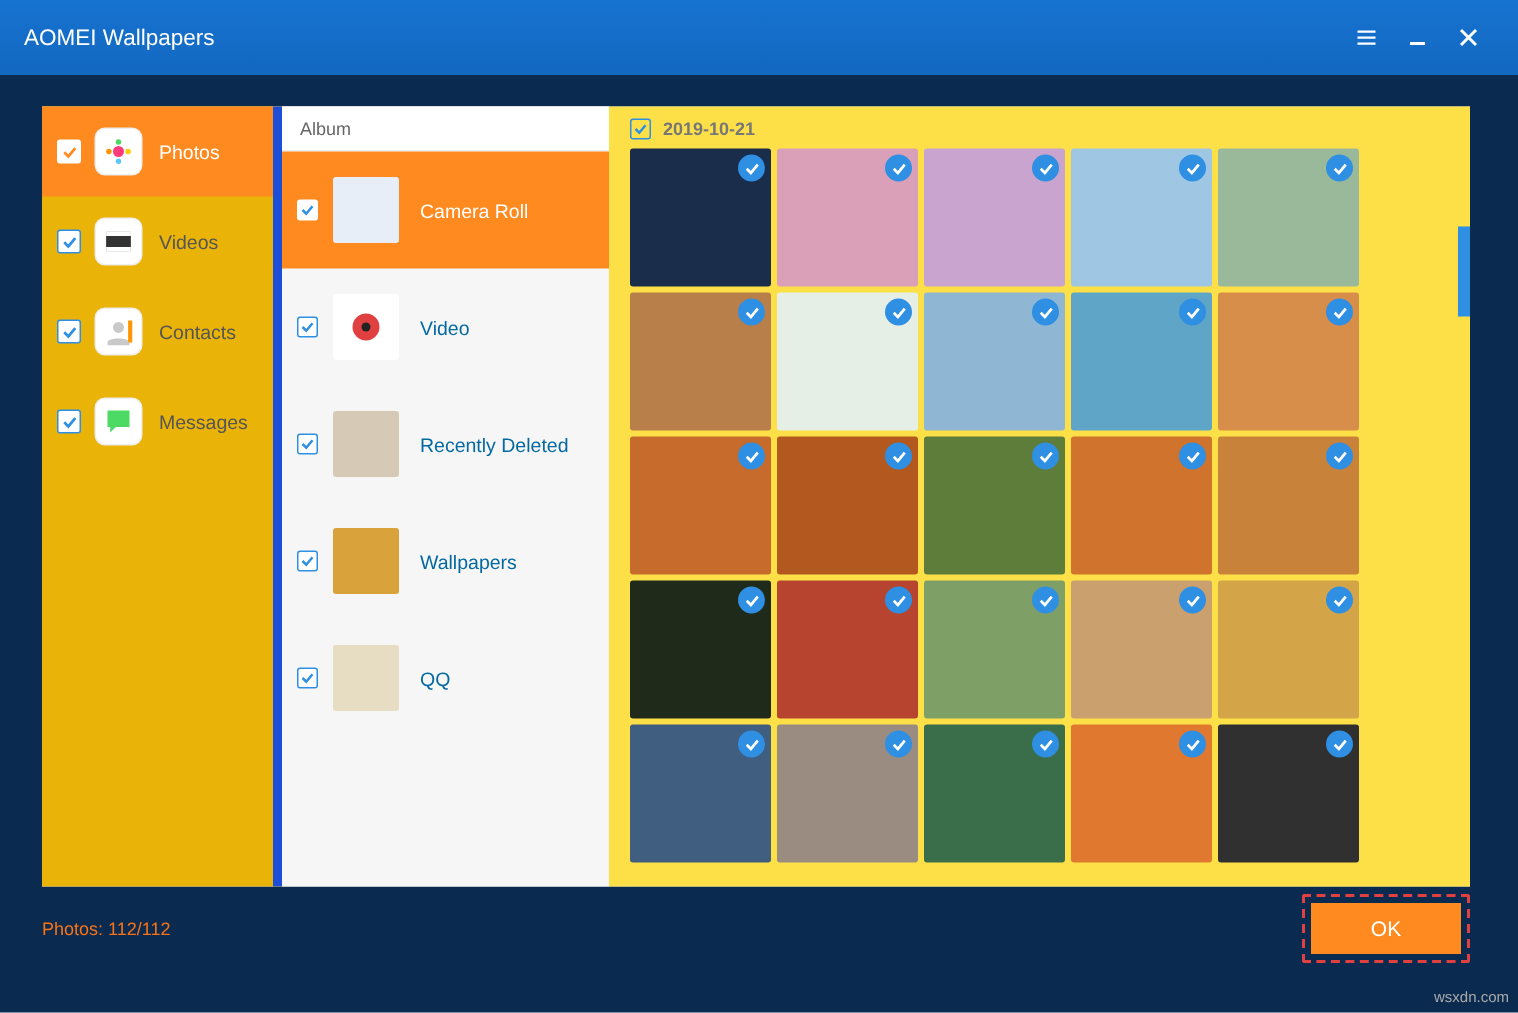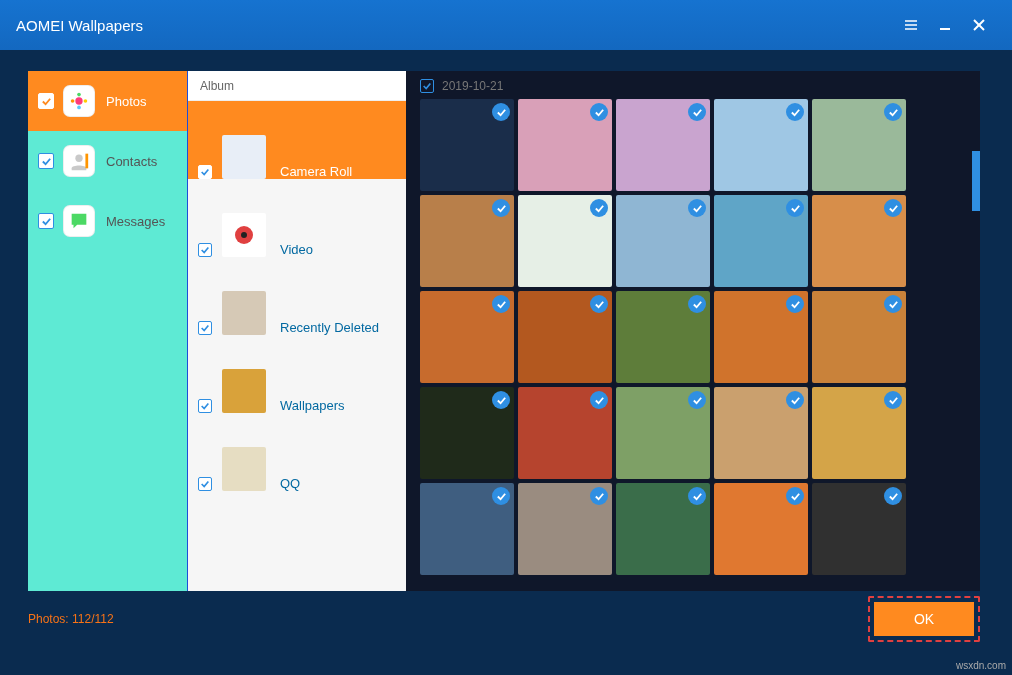--- a/index.html
+++ b/index.html
@@ -9,44 +9,44 @@
 .titlebar { height: 50px; background: linear-gradient(#1673d0,#1368c0); display: flex; align-items: center; padding: 0 16px; color: #fff; }
 .titlebar .app-title { font-size: 15px; font-weight: 400; }
 .titlebar .spacer { flex: 1; }
 .titlebar .win-btn { width: 34px; height: 34px; display: flex; align-items: center; justify-content: center; cursor: pointer; color:#fff; }
 .win-btn svg { width: 16px; height: 16px; }
 
 
 .content { position: absolute; left: 28px; top: 71px; width: 952px; height: 520px; background: #fff; display: flex; }
 
 
-.sidebar { width: 160px; background: #5eead4; border-right: 1px solid #1d4ed8; }
+.sidebar { width: 160px; background: #eab308; border-right: 6px solid #1d4ed8; }
 .cat-item { height: 60px; display: flex; align-items: center; padding-left: 10px; cursor: pointer; }
 .cat-item.selected { background: #ff8a1f; color: #fff; }
 .cat-check { width: 16px; height: 16px; border: 1.5px solid #2f8fe2; background:#fff; display:flex; align-items:center; justify-content:center; margin-right: 10px; border-radius:2px;}
 .cat-item.selected .cat-check { border-color:#fff; }
 .cat-check svg { width:11px; height:11px; display:block;}
 .cat-icon { width: 30px; height: 30px; border-radius: 6px; margin-right: 12px; display:flex; align-items:center; justify-content:center; }
 .cat-label { font-size: 13px; color:#555;}
 .cat-item.selected .cat-label { color:#fff; }
 
 
 .albums { width: 218px; background: #f6f6f6; display:flex; flex-direction:column;}
 .albums-header { height: 30px; background:#fff; border-bottom:1px solid #eee; padding-left:12px; font-size:12px; color:#666; display:flex; align-items:center;}
-.album-item { height: 78px; display:flex; align-items:flex-end; padding:0 10px; cursor:pointer; }
+.album-item { height: 78px; display:flex; align-items:center; padding:0 10px; cursor:pointer; }
 .album-item.selected { background:#ff8a1f; color:#fff;}
 .album-check { width:14px; height:14px; border:1.5px solid #2f8fe2; background:#fff; display:flex; align-items:center; justify-content:center; margin-right:10px; border-radius:2px;}
 .album-item.selected .album-check{border-color:#fff;}
 .album-check svg{width:10px;height:10px;}
 .album-thumb { width:44px; height:44px; background:#ddd; margin-right:14px; border-radius:2px; display:flex; align-items:center; justify-content:center;}
 .album-label { font-size:13px; color:#0369a1;}
 .album-item.selected .album-label { color:#fff;}
 
 
-.photos { flex:1; background:#0f172a; padding:8px 14px; overflow:hidden;}
+.photos { flex:1; background:#fde047; padding:8px 14px; overflow:hidden;font-weight:bold;}
 .date-row { display:flex; align-items:center; font-size:12px; color:#777; margin-bottom:6px;}
 .date-check { width:14px; height:14px; border:1.5px solid #2f8fe2; display:flex; align-items:center; justify-content:center; margin-right:8px; border-radius:2px;}
 .date-check svg{width:10px;height:10px;}
 .grid { display:grid; grid-template-columns:repeat(5, 94px); gap:4px; }
 .ph { width:94px; height:92px; background:#ccc; position:relative; border-radius:2px; cursor:pointer;}
 .ph .tick { position:absolute; top:4px; right:4px; width:18px; height:18px; background:#2f8fe2; border-radius:50%; display:flex; align-items:center; justify-content:center;}
 .ph .tick svg{width:11px;height:11px;}
 
 
 .scroll-thumb { position:absolute; right:0; top:80px; width:8px; height:60px; background:#2f8fe2; }
@@ -106,20 +106,35 @@
         <span class="cat-label">Photos</span>
       </div>
       <div class="cat-item">
         <span class="cat-check">
           <svg viewBox="0 0 12 12" fill="none" stroke="#2f8fe2" stroke-width="2">
             <polyline points="2,6 5,9 10,3"></polyline>
           </svg>
         </span>
         <span class="cat-icon" style="background:#fff;box-shadow:0 0 0 1px #eee;">
           <svg width="22" height="22" viewBox="0 0 24 24">
+            <rect x="3" y="5" width="18" height="14" fill="#333"></rect>
+            <rect x="3" y="5" width="18" height="3" fill="#fff"></rect>
+            <rect x="3" y="16" width="18" height="3" fill="#fff"></rect>
+          </svg>
+        </span>
+        <span class="cat-label">Videos</span>
+      </div>
+      <div class="cat-item">
+        <span class="cat-check">
+          <svg viewBox="0 0 12 12" fill="none" stroke="#2f8fe2" stroke-width="2">
+            <polyline points="2,6 5,9 10,3"></polyline>
+          </svg>
+        </span>
+        <span class="cat-icon" style="background:#fff;box-shadow:0 0 0 1px #eee;">
+          <svg width="22" height="22" viewBox="0 0 24 24">
             <circle cx="12" cy="9" r="4" fill="#c9c9c9"></circle>
             <path d="M4 20c0-4 16-4 16 0v2H4z" fill="#c9c9c9"></path>
             <rect x="19" y="4" width="3" height="16" fill="#ff9500"></rect>
           </svg>
         </span>
         <span class="cat-label">Contacts</span>
       </div>
       <div class="cat-item">
         <span class="cat-check">
           <svg viewBox="0 0 12 12" fill="none" stroke="#2f8fe2" stroke-width="2">

